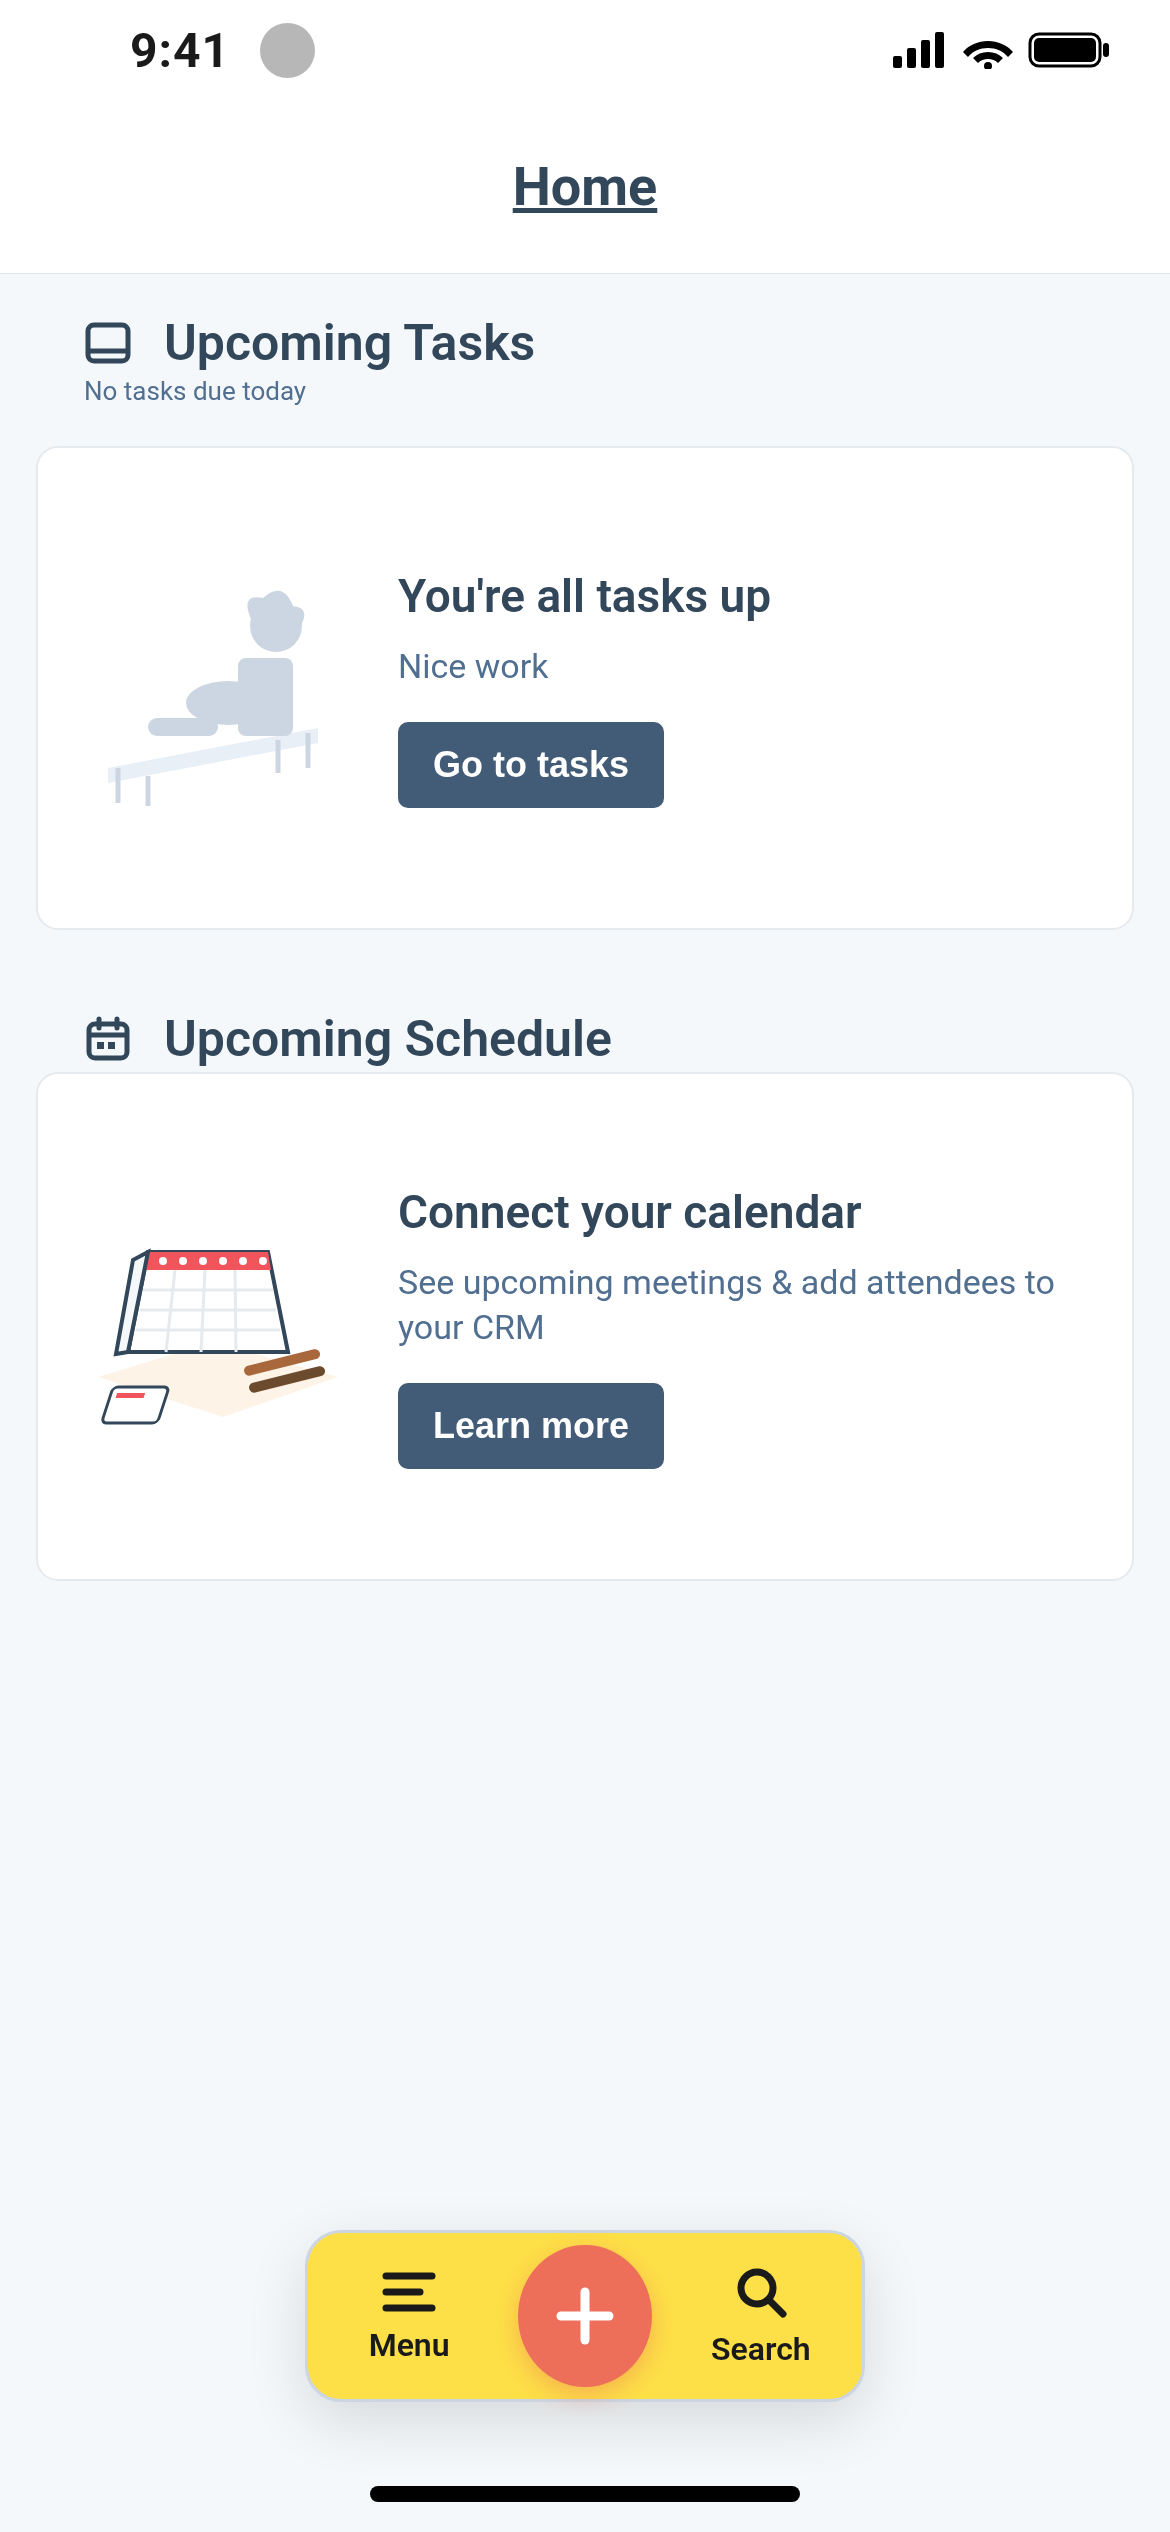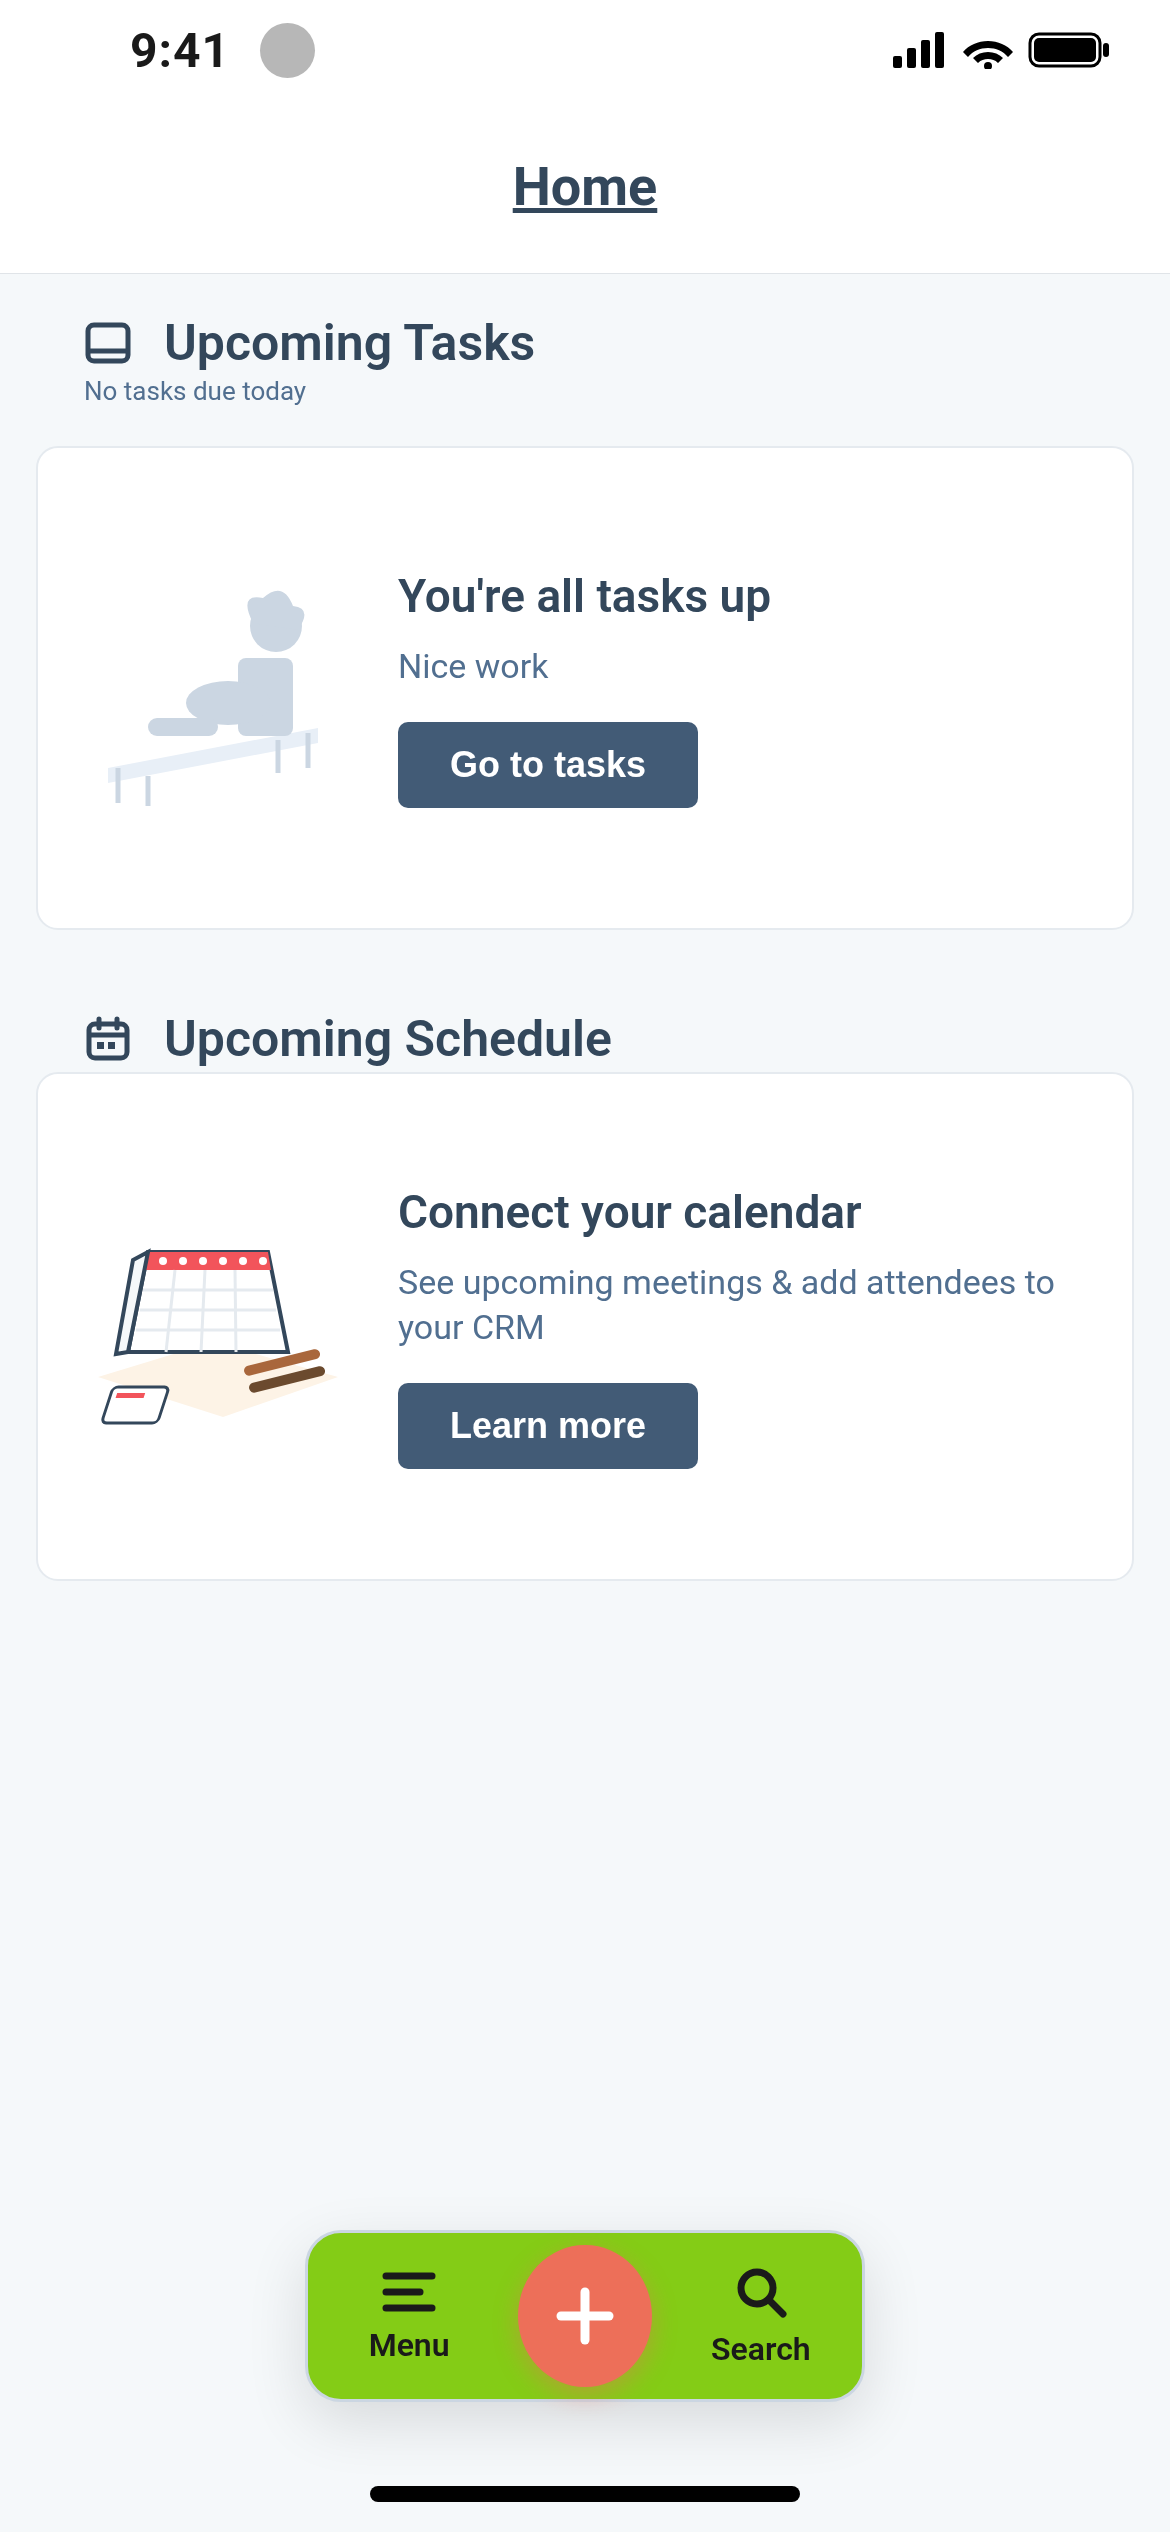--- a/index.html
+++ b/index.html
@@ -111,35 +111,35 @@
     color: #516f90;
     line-height: 1.35;
     margin-bottom: 32px;
   }
   .btn {
     display: inline-block;
     background: #425b76;
     color: #ffffff;
     font-size: 36px;
     font-weight: 600;
-    padding: 22px 52px;
+    padding: 22px 35px;
     border-radius: 10px;
     border: none;
     cursor: pointer;
   }
 
   
   .bottom-nav {
     position: absolute;
     left: 50%;
     transform: translateX(-50%);
     bottom: 130px;
     width: 560px;
     height: 172px;
-    background: #84cc16;
+    background: #fde047;
     border: 3px solid #cbd6e2;
     border-radius: 36px;
     display: flex;
     align-items: center;
     justify-content: space-between;
     padding: 0 40px;
     box-shadow: 0 20px 60px rgba(0,0,0,0.12);
     gap: 48px;
   }
   .nav-item {

